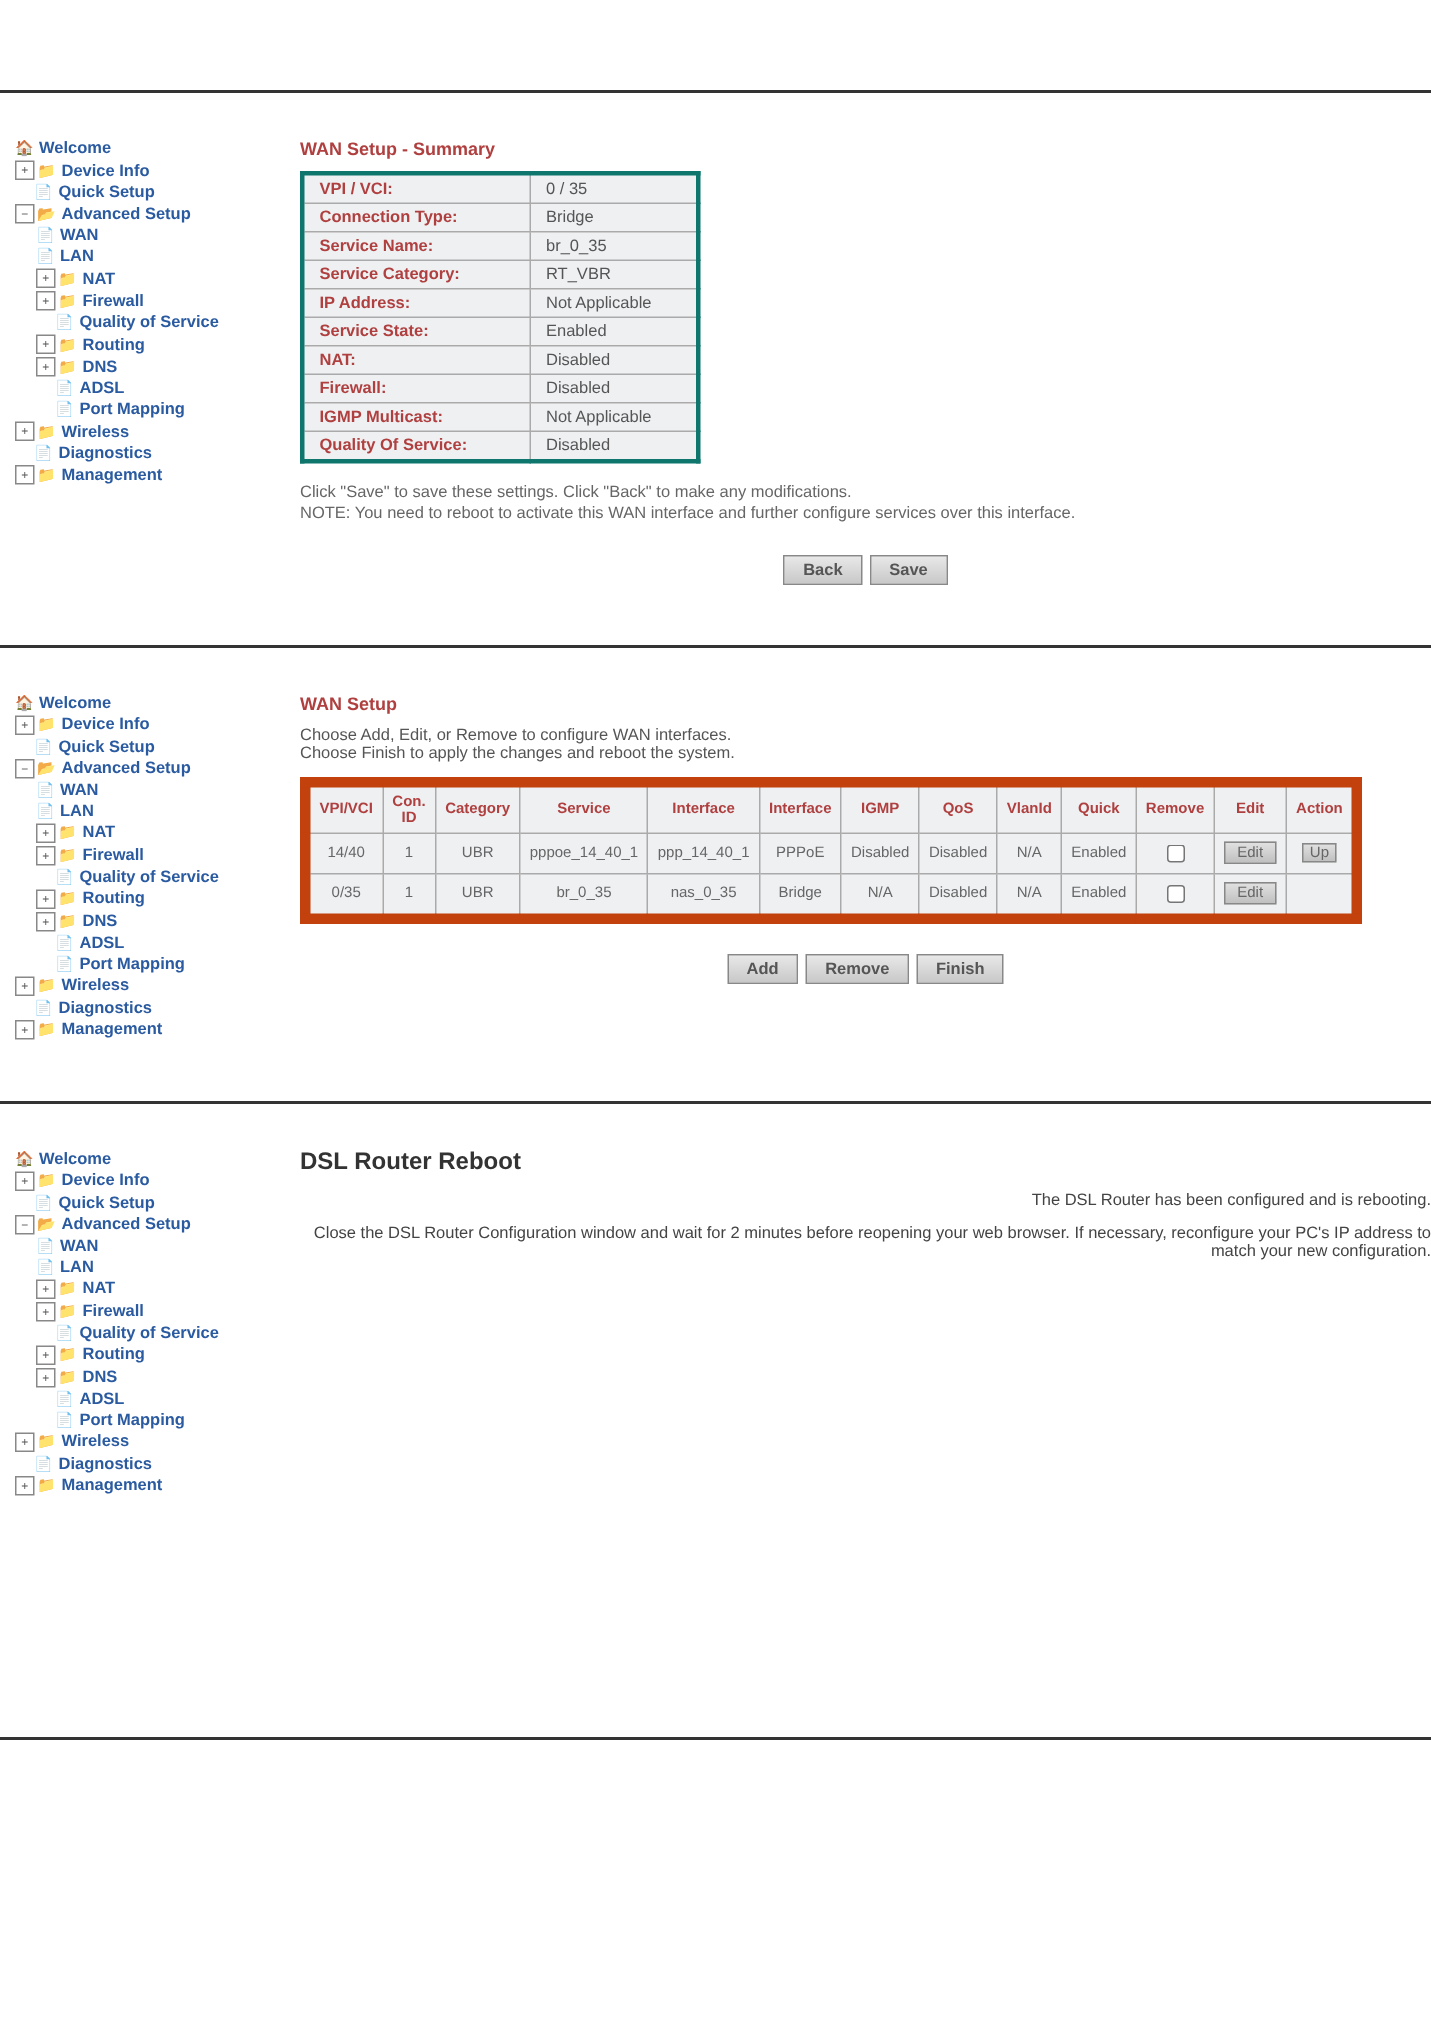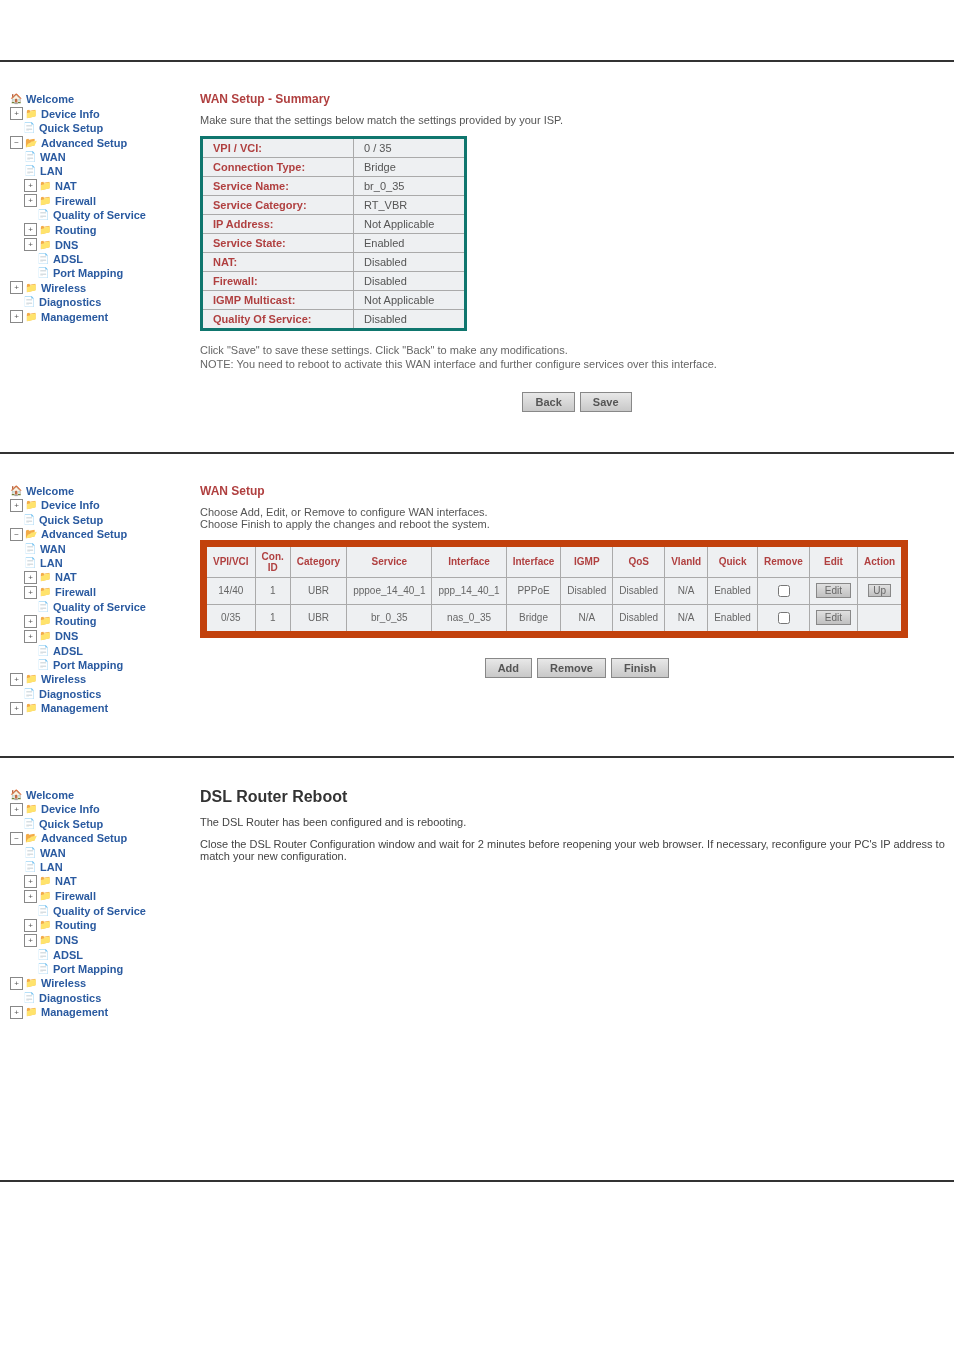--- a/index.html
+++ b/index.html
@@ -157,20 +157,21 @@
   .reboot-title {
     font-weight: bold;
     color: #333;
     font-size: 16px;
     margin-bottom: 10px;
   }
   .reboot-text {
     color: #444;
     font-size: 11px;
     margin-bottom: 10px;
+    text-align: right;
   }
   .bottom-rule {
     border-top: 2px solid #333;
     margin-top: 160px;
   }
 </style>
 </head>
 <body>
 
 <div class="page">
@@ -251,21 +252,20 @@
         </div>
       <div class="tree-item indent-0">
           <span class="toggle">+</span>
           <span class="tree-icon">📁</span>
           <span class="tree-label">Management</span>
         </div>
     </div>
 
     <div class="content">
       <div class="title">WAN Setup - Summary</div>
-      <div class="subtitle">Make sure that the settings below match the settings provided by your ISP.</div>
       <table class="summary-table">
         <tbody id="summary-rows">
             <tr>
               <td class="label">VPI / VCI:</td>
               <td class="value">0 / 35</td>
             </tr>
             <tr>
               <td class="label">Connection Type:</td>
               <td class="value">Bridge</td>
             </tr>

